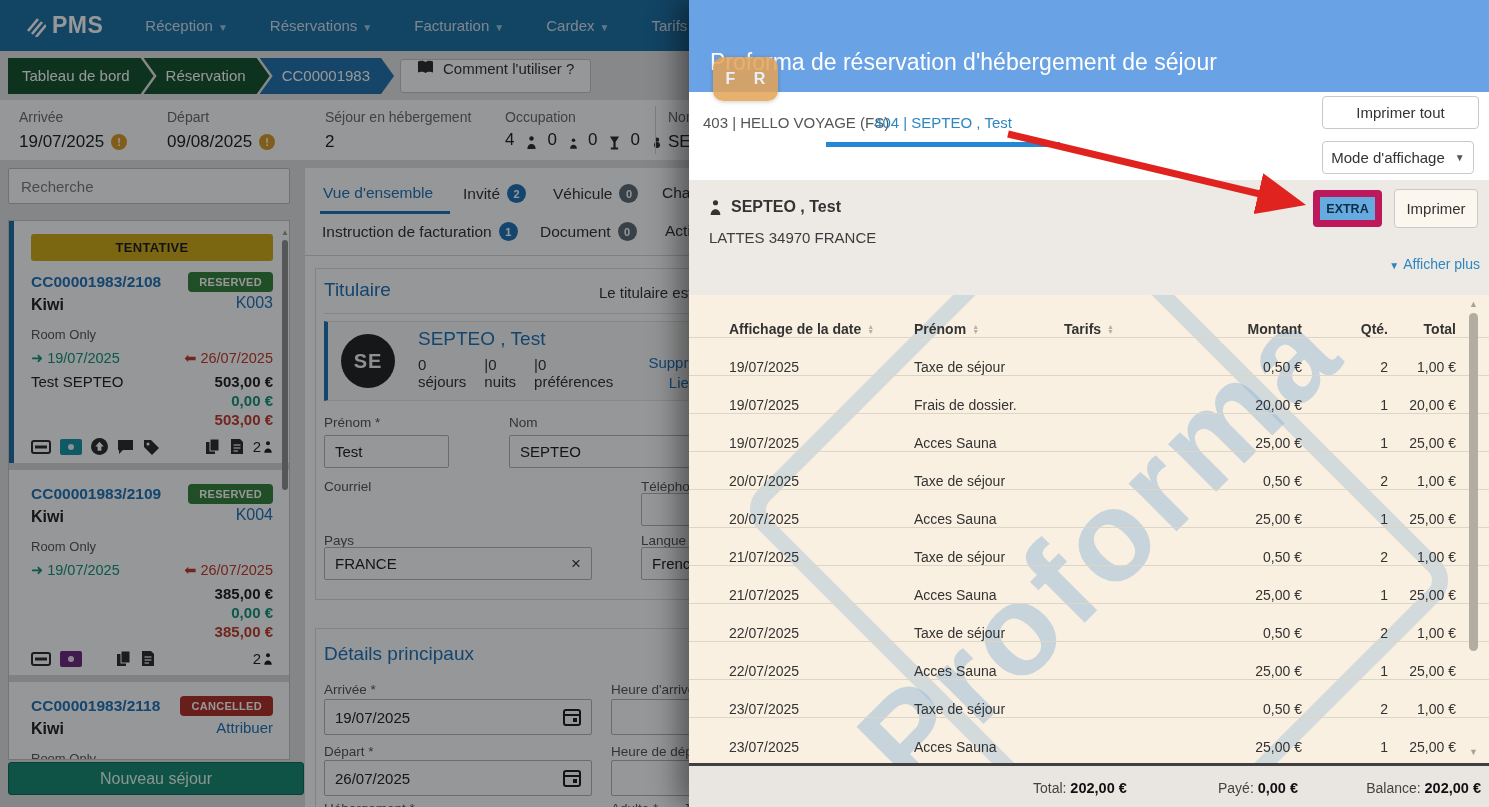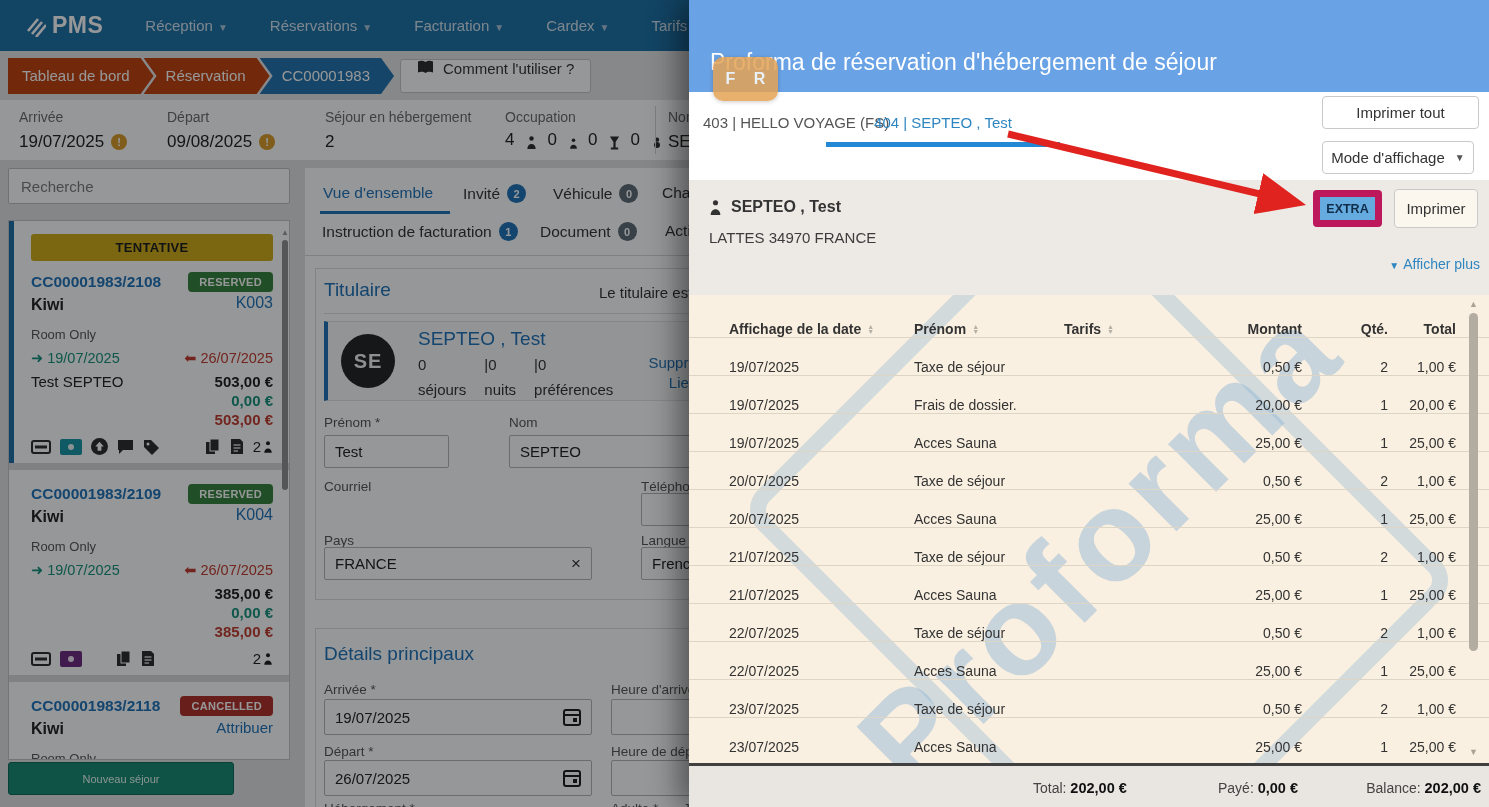--- a/index.html
+++ b/index.html
@@ -10,21 +10,21 @@
   
   .navbar { position:absolute; top:0; left:0; width:100%; height:51px; background:#1d70a6; display:flex; align-items:center; z-index:1; }
   .logo { display:flex; align-items:center; margin-left:26px; gap:6px; }
   .logo-stripes { width:20px; height:22px; }
   .logo-text { color:#fff; font-weight:bold; font-size:23px; letter-spacing:.5px; }
   .nav-item { color:#d2e2ee; font-size:15px; margin-left:42px; cursor:pointer; white-space:nowrap; }
   .nav-item .caret { font-size:10px; margin-left:5px; color:#aac6da; }
 
   
   .crumb-row { position:absolute; top:58px; left:8px; height:36px; display:flex; z-index:1; }
-  .chip { height:36px; line-height:36px; color:#fff; font-size:15px; padding:0 24px 0 22px; background:#c2410c;
+  .chip { height:36px; line-height:36px; color:#fff; font-size:15px; padding:0 24px 0 22px; background:#14532d;
           clip-path:polygon(0 0, calc(100% - 13px) 0, 100% 50%, calc(100% - 13px) 100%, 0 100%, 13px 50%); margin-left:-10px; }
   .chip.first { clip-path:polygon(0 0, calc(100% - 13px) 0, 100% 50%, calc(100% - 13px) 100%, 0 100%); margin-left:0; padding-left:14px; }
   .chip.active { background:#2172ae; }
   .help-btn { position:absolute; left:400px; top:59px; height:34px; background:#fff; border:1px solid #c7c7c7; border-radius:3px;
               font-size:15px; color:#333; display:flex; align-items:flex-start; gap:9px; padding:0 16px; z-index:1; }
 
   
   .info-bar { position:absolute; top:100px; left:0; width:100%; height:60px; background:#fff; z-index:1; }
   .info-label { font-size:14px; color:#6b6b6b; }
   .info-value { font-size:17px; color:#222; margin-top:7px; display:flex; align-items:center; gap:7px; }
@@ -59,22 +59,22 @@
   .checkout { color:#c23b2e; display:flex; gap:4px; align-items:center; }
   .amountrow { display:flex; justify-content:space-between; font-size:15px; margin-top:7px; }
   .amt-main { font-weight:bold; color:#1d1d1d; }
   .amt-paid { color:#15917c; font-weight:bold; }
   .amt-bal  { color:#c23b2e; font-weight:bold; }
   .iconrow { display:flex; align-items:center; gap:9px; margin-top:10px; }
   .iconrow .grow { flex:1; }
   .chipicon { width:22px; height:16px; border-radius:2px; display:flex; align-items:center; justify-content:center; }
   .guestcount { font-size:15px; color:#1d1d1d; display:flex; align-items:center; gap:2px; }
   .attrib { color:#2073b8; font-size:15px; }
-  .new-stay { position:absolute; bottom:12px; left:0; width:226px; height:33px; background:#158a70; border:1px solid #0e6b57;
-              color:#eafaf4; font-size:11px; border-radius:3px; font-family:"Liberation Sans",sans-serif; }
+  .new-stay { position:absolute; bottom:12px; left:0; width:296px; height:33px; background:#158a70; border:1px solid #0e6b57;
+              color:#eafaf4; font-size:16px; border-radius:3px; font-family:"Liberation Sans",sans-serif; }
   .side-scroll { position:absolute; right:1px; top:58px; width:8px; height:486px; }
   .side-thumb { position:absolute; top:14px; left:1px; width:6px; height:250px; background:#8f8f8f; border-radius:3px; }
   .side-up { position:absolute; top:2px; left:0; color:#9a9a9a; font-size:8px; }
 
   
   .main-panel { position:absolute; left:305px; top:168px; width:1184px; height:639px; background:#fff; z-index:1; }
   .tab { position:absolute; font-size:15.5px; color:#333; display:flex; align-items:center; gap:7px; }
   .tab.active { color:#1f72b8; }
   .tab-underline { position:absolute; left:15px; top:43px; width:130px; height:3px; background:#1f72b8; }
   .nbadge { width:19px; height:19px; border-radius:50%; color:#fff; font-size:11px; font-weight:bold;
@@ -82,21 +82,21 @@
   .nbadge.blue { background:#2073b8; } .nbadge.gray { background:#5c6b74; }
   .tabs-div { position:absolute; left:0; top:87px; width:100%; height:1px; background:#d8d8d8; }
 
   .sec-box { position:absolute; border:1px solid #ddd; background:#fff; }
   .sec-title { color:#2073b8; font-size:19px; }
   .holder-card { position:absolute; background:#fafafa; border:1px solid #e3e3e3; border-left:4px solid #2073b8; }
   .avatar { position:absolute; width:54px; height:54px; border-radius:50%; background:#232323; color:#f2f2f2; font-size:20px; font-weight:bold;
             display:flex; align-items:center; justify-content:center; letter-spacing:1px; }
   .holder-name { color:#2073b8; font-size:19px; }
   .stat-num { font-size:15px; color:#333; }
-  .stat-lbl { font-size:15px; color:#333;margin-top:8px; }
+  .stat-lbl { font-size:15px; color:#333; }
   .bluelink { color:#2073b8; font-size:15px; }
   .flabel { font-size:13.5px; color:#555; }
   .finput { border:1px solid #b5b5b5; border-radius:2px; background:#fff; font-size:15px; color:#222; padding:0 10px; height:33px;
             font-family:"Liberation Sans",sans-serif; display:flex; align-items:center; }
   .finput input { border:none; outline:none; flex:1; font-size:15px; color:#222; background:transparent; font-family:inherit; min-width:0; }
 
   
   .dim { position:absolute; inset:0; background:rgba(5,8,10,0.42); z-index:50; }
 
   

